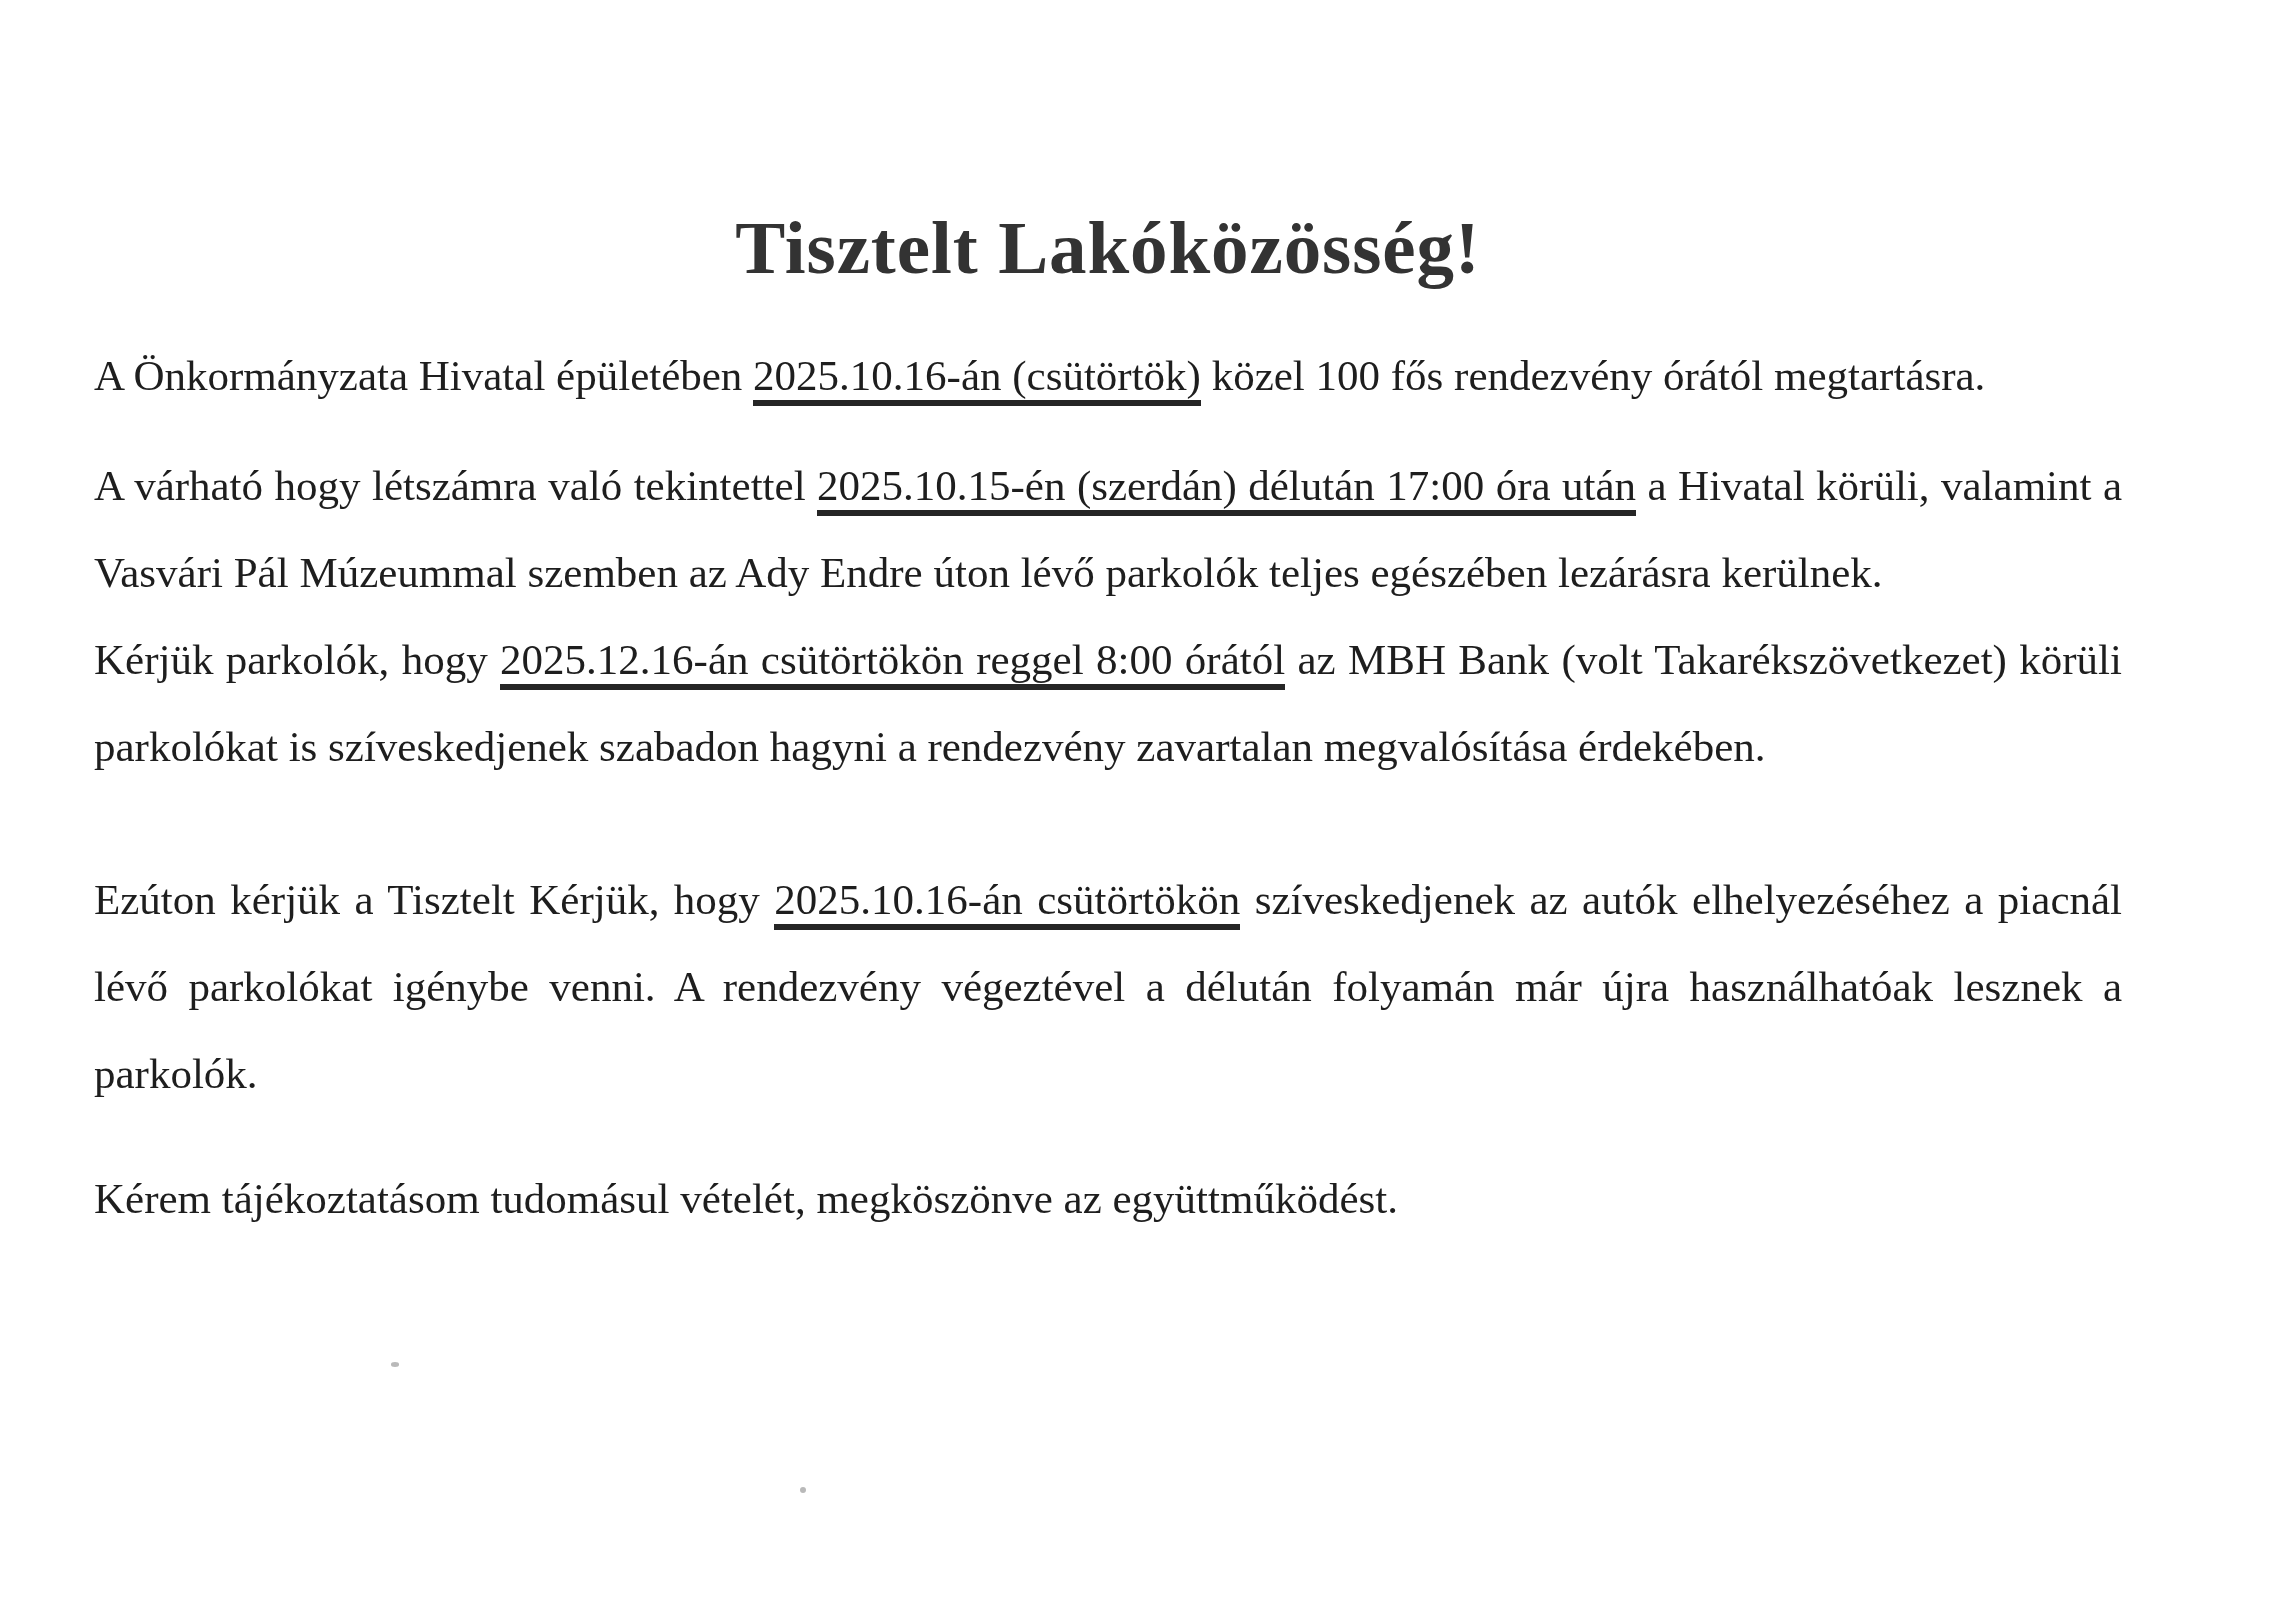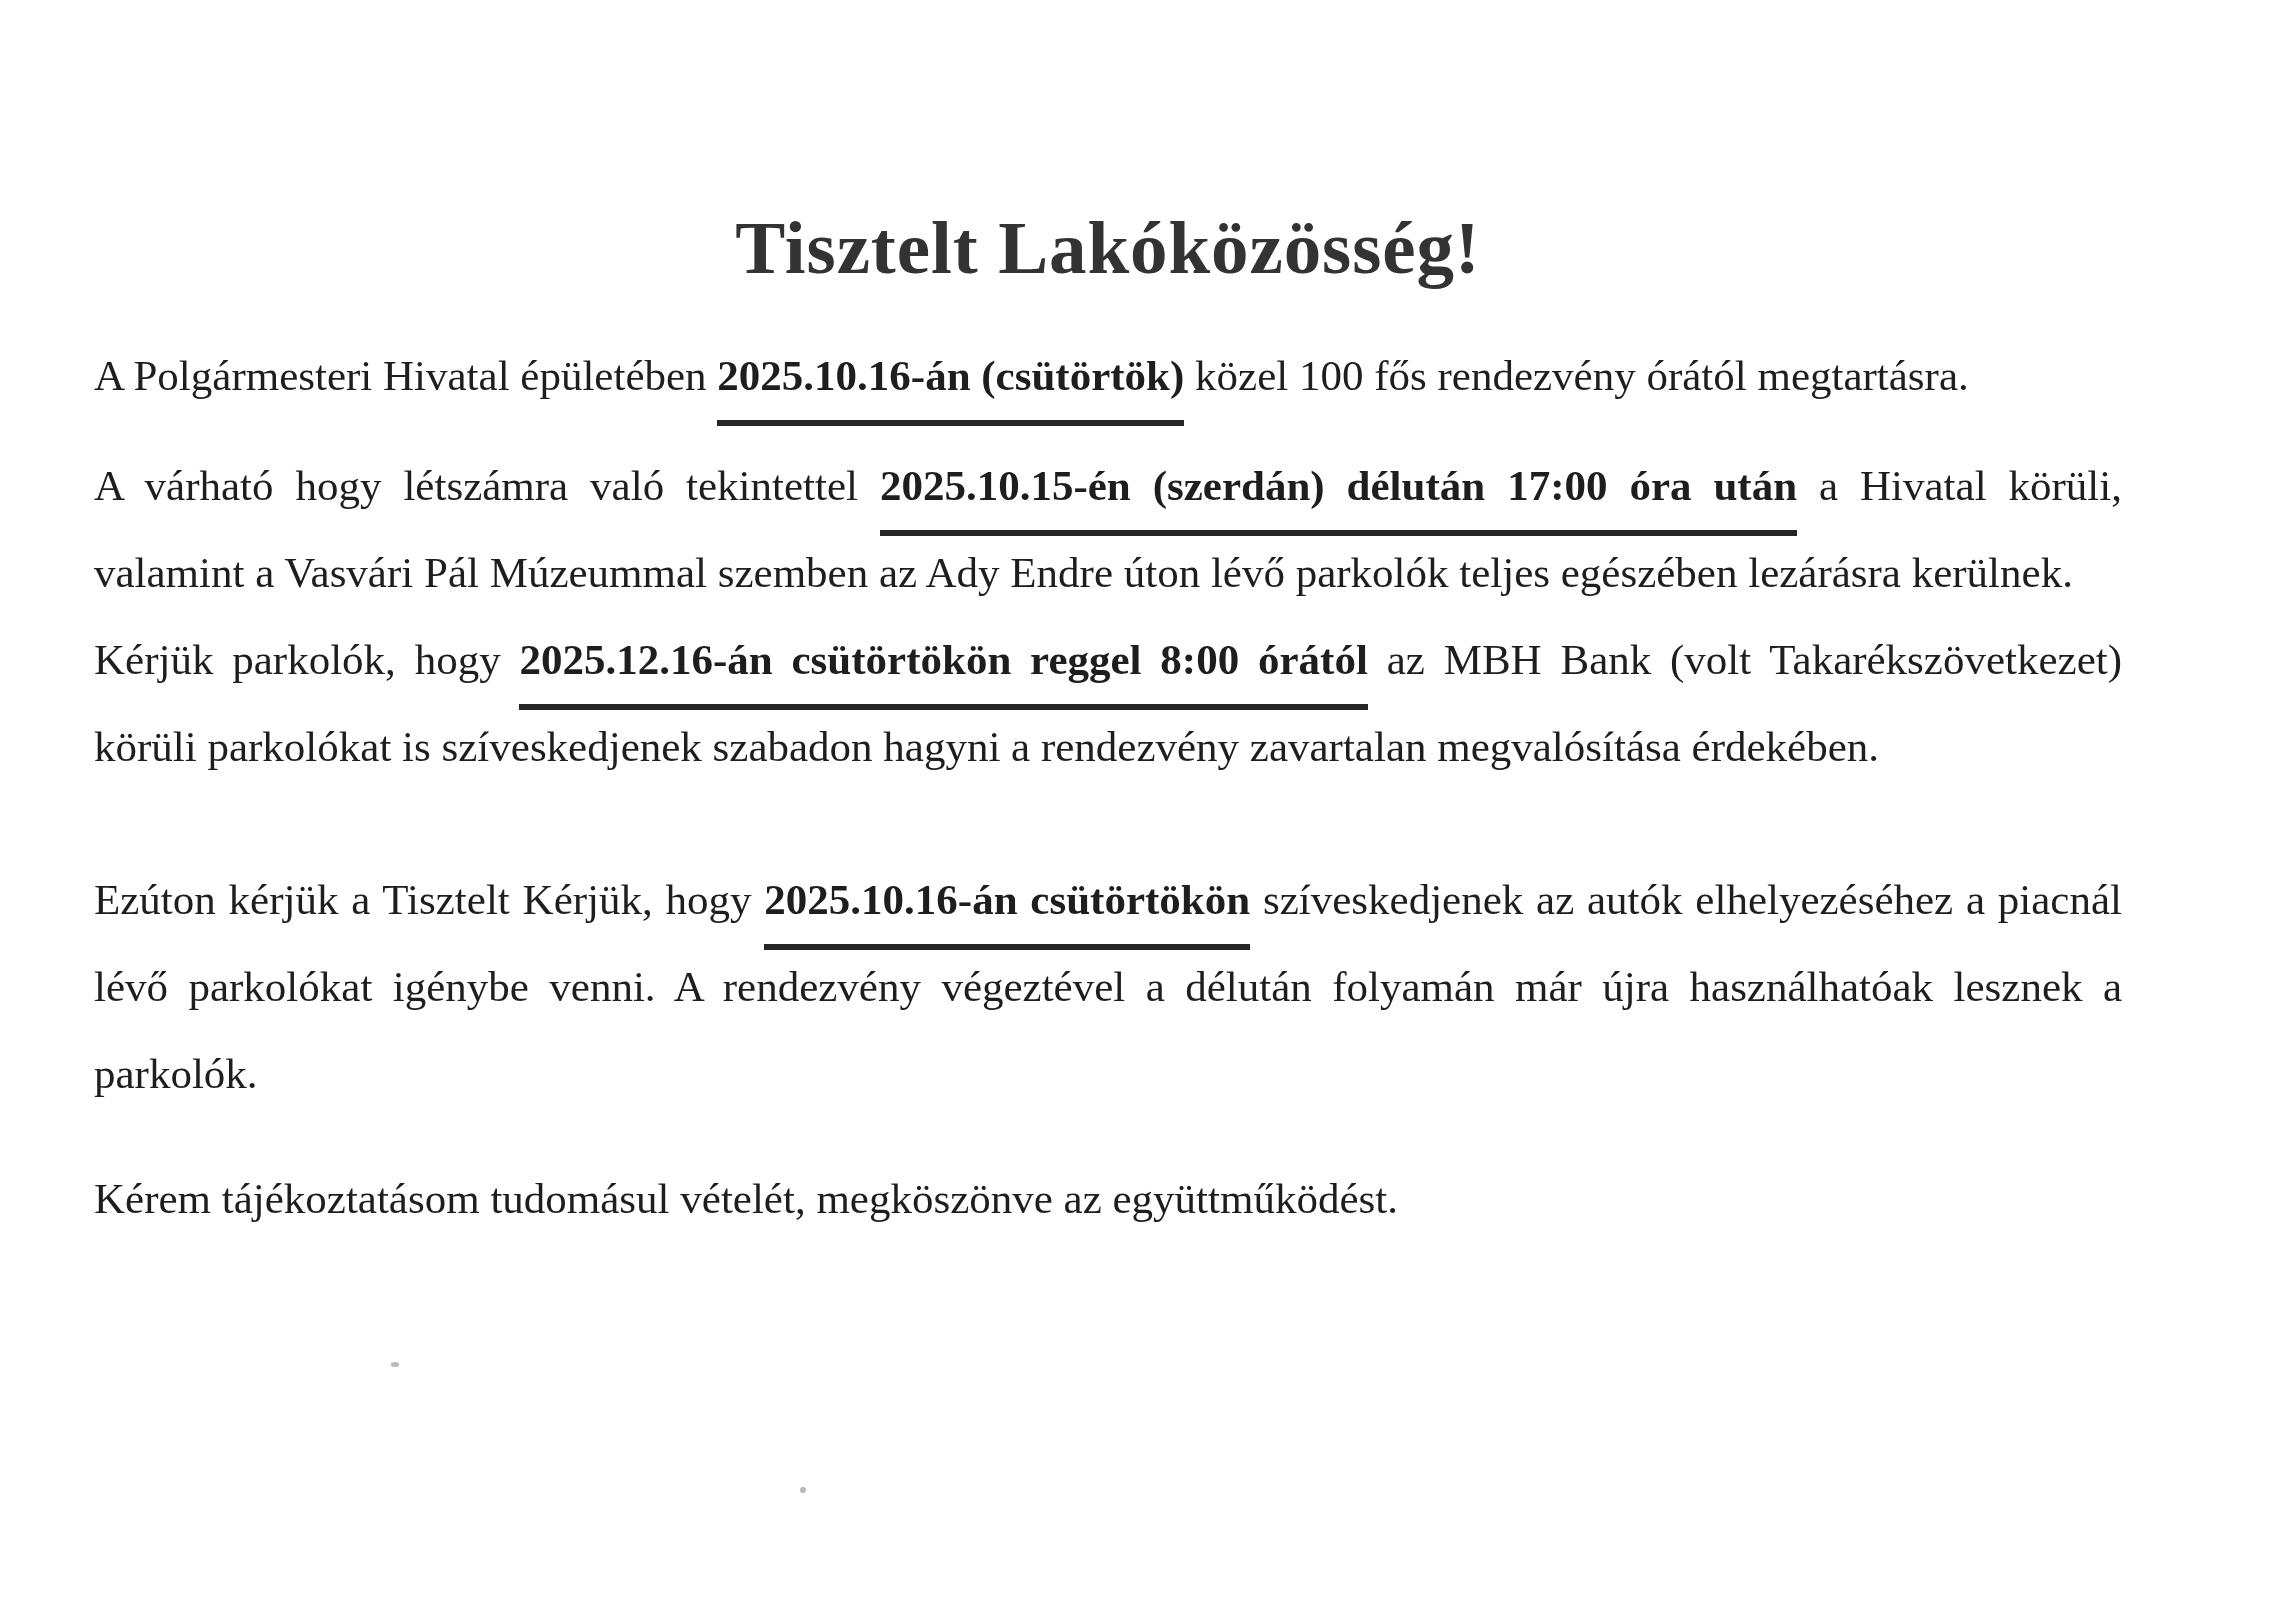--- a/index.html
+++ b/index.html
@@ -38,23 +38,23 @@
   }
   .para.first {
     margin-top: 47px;
     text-align: left;
   }
   .para.gap-small  { margin-top: 23px; }
   .para.no-gap     { margin-top: 0; }
   .para.gap-large  { margin-top: 66px; }
   .para.gap-med    { margin-top: 38px; }
   .emph {
-    font-weight: bold;
+    font-weight: normal;
     border-bottom: 6.3px solid #262626;
-    padding-bottom: 21px;
+    padding-bottom: 1px;
   }
   .signature {
     margin-top: 34px;
     font-size: 43px;
     line-height: 87px;
     font-weight: bold;
     text-align: right;
     color: #1e1e1e;
   }
   .scan-speck {
@@ -65,21 +65,21 @@
   .speck-1 { left: 391px; top: 1362px; width: 8px; height: 4.5px; }
   .speck-2 { left: 800px; top: 1487px; width: 6.3px; height: 6.3px; }
 </style>
 </head>
 <body>
 
 <div class="page">
 
   <h1 class="doc-title">Tisztelt Lakóközösség!</h1>
 
-  <p class="para first"><span>A Polgármesteri Hivatal épületében </span><span class="emph">2025.10.16-án (csütörtök)</span><span> közel 100 fős rendezvény órától megtartásra.</span></p>
+  <p class="para first"><span>A Önkormányzata Hivatal épületében </span><span class="emph">2025.10.16-án (csütörtök)</span><span> közel 100 fős rendezvény órától megtartásra.</span></p>
 
   <p class="para gap-small"><span>A várható hogy létszámra való tekintettel </span><span class="emph">2025.10.15-én (szerdán) délután 17:00 óra után</span><span> a Hivatal körüli, valamint a Vasvári Pál Múzeummal szemben az Ady Endre úton lévő parkolók teljes egészében lezárásra kerülnek.</span></p>
 
   <p class="para no-gap"><span>Kérjük parkolók, hogy </span><span class="emph">2025.12.16-án csütörtökön reggel 8:00 órától</span><span> az MBH Bank (volt Takarékszövetkezet) körüli parkolókat is szíveskedjenek szabadon hagyni a rendezvény zavartalan megvalósítása érdekében.</span></p>
 
   <p class="para gap-large"><span>Ezúton kérjük a Tisztelt Kérjük, hogy </span><span class="emph">2025.10.16-án csütörtökön</span><span> szíveskedjenek az autók elhelyezéséhez a piacnál lévő parkolókat igénybe venni. A rendezvény végeztével a délután folyamán már újra használhatóak lesznek a parkolók.</span></p>
 
   <p class="para gap-med"><span>Kérem tájékoztatásom tudomásul vételét, megköszönve az együttműködést.</span></p>
 
 

